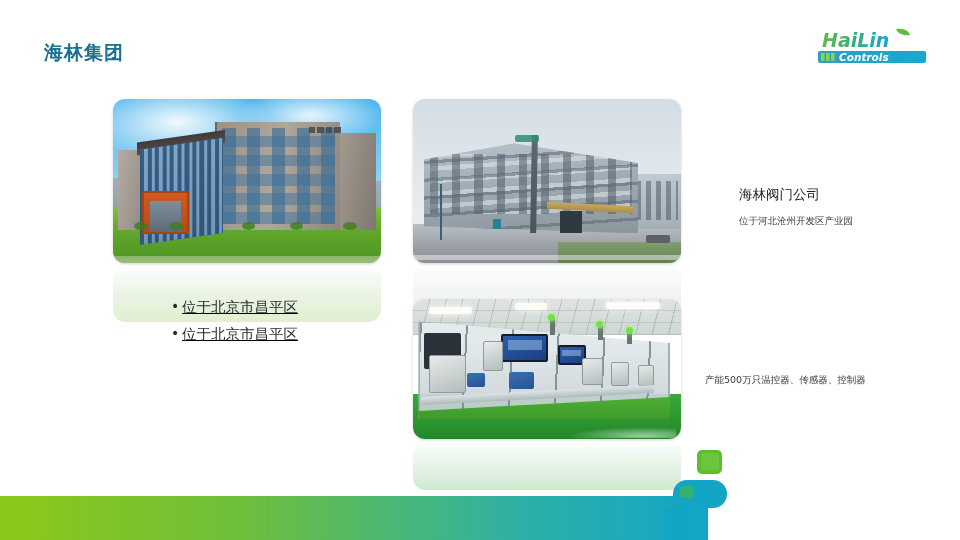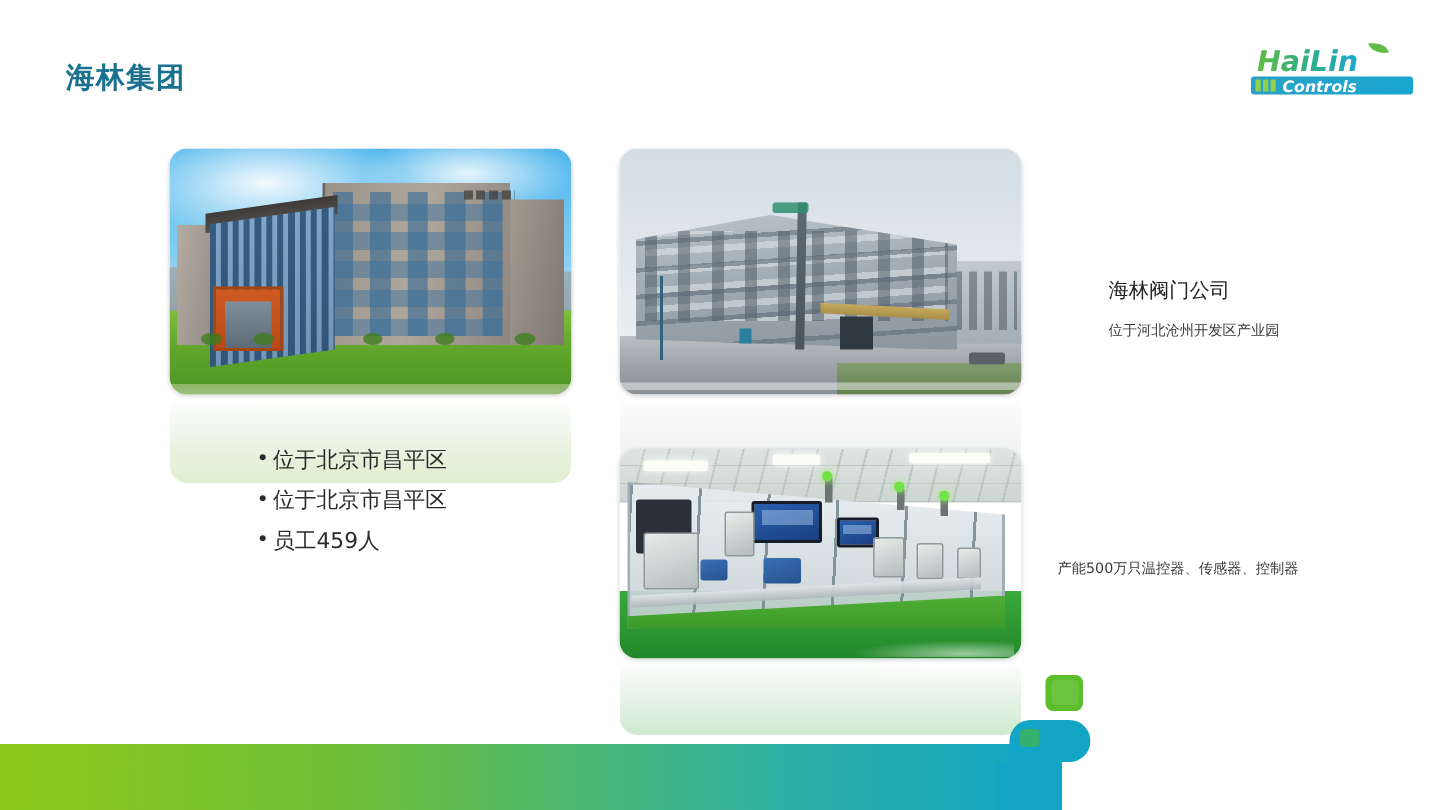--- a/index.html
+++ b/index.html
@@ -32,21 +32,21 @@
     font-weight: 700;
     letter-spacing: 1px;
     color: #19718f;
     line-height: 1.2;
     white-space: nowrap;
   }
 
   
   #brand-logo {
     position: absolute;
-    right: 14px;
+    right: 30px;
     top: 28px;
     width: 118px;
     height: 40px;
   }
 
   
   .photo-card {
     position: absolute;
     border-radius: 12px;
     overflow: hidden;
@@ -306,20 +306,21 @@
     transform: skewY(-3deg);
     opacity: .95;
   }
 
   
   #hq-bullets {
     position: absolute;
     left: 131px;
     top: 284px;
     width: 270px;
+    text-decoration: underline;
   }
   #hq-bullets li {
     list-style: none;
     font-size: 14.5px;
     color: #2b2b2b;
     line-height: 1.0;
     margin: 0 0 12.5px 0;
     padding-left: 11px;
     position: relative;
     white-space: nowrap;
@@ -517,21 +518,20 @@
   <div id="photo-mfg-refl" class="photo-reflection">
     <div class="scene">
       <div class="mfg-floor" style="height:100%"></div>
       <div class="mfg-floor-shine"></div>
     </div>
   </div>
 
   <ul id="hq-bullets">
     <li>位于北京市昌平区</li>
     <li>位于北京市昌平区</li>
-    <li>员工459人</li>
   </ul>
 
   <div id="caption-valve" class="caption-block">
     <div class="caption-title">海林阀门公司</div>
     <div class="caption-sub">位于河北沧州开发区产业园</div>
   </div>
 
   <div id="caption-mfg" class="caption-block">
     <div class="caption-sub">产能500万只温控器、传感器、控制器</div>
   </div>

